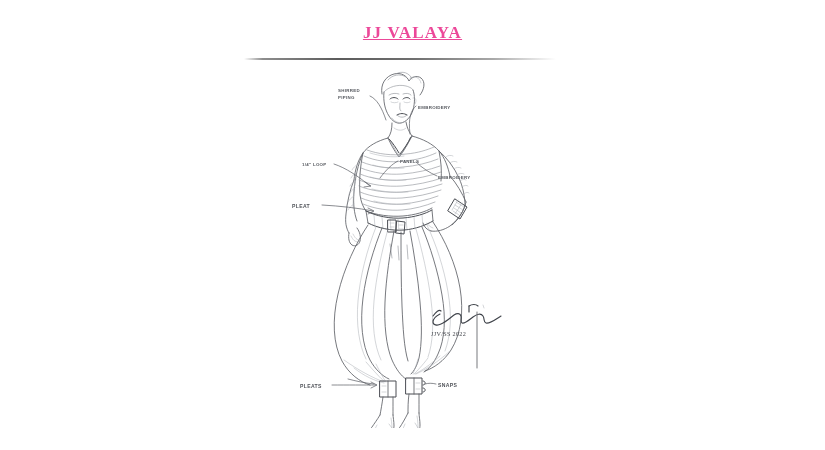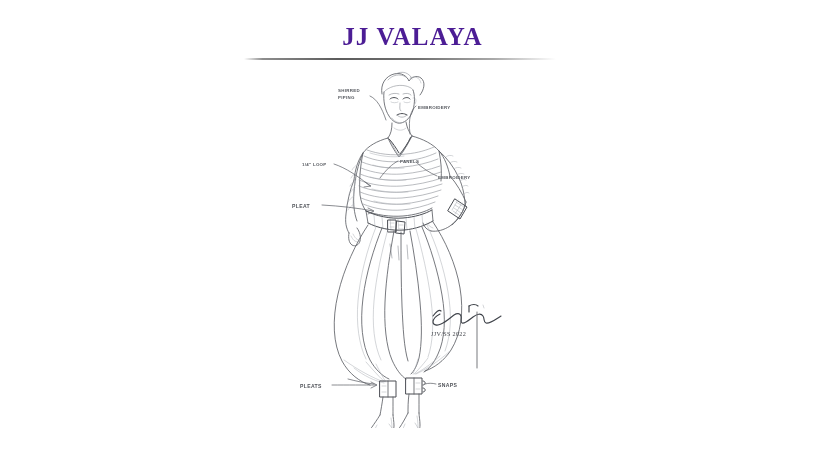--- a/index.html
+++ b/index.html
@@ -23,25 +23,26 @@
   #brand-header {
     position: absolute;
     left: 0;
     top: 24px;
     width: 825px;
     text-align: center;
   }
   #brand-title {
     font-family: "Liberation Serif", "DejaVu Serif", serif;
     font-weight: bold;
-    font-size: 25px;
+    font-size: 17px;
     letter-spacing: 1.2px;
-    color: #4c1d95;
+    color: #ec4899;
     line-height: 1;
     display: inline-block;
+    text-decoration: underline;
   }
   #brand-rule {
     position: absolute;
     left: 244px;
     top: 58px;
     width: 312px;
     height: 2px;
     background: linear-gradient(to right,
       rgba(255,255,255,0) 0%,
       #8d8d8d 6%,

